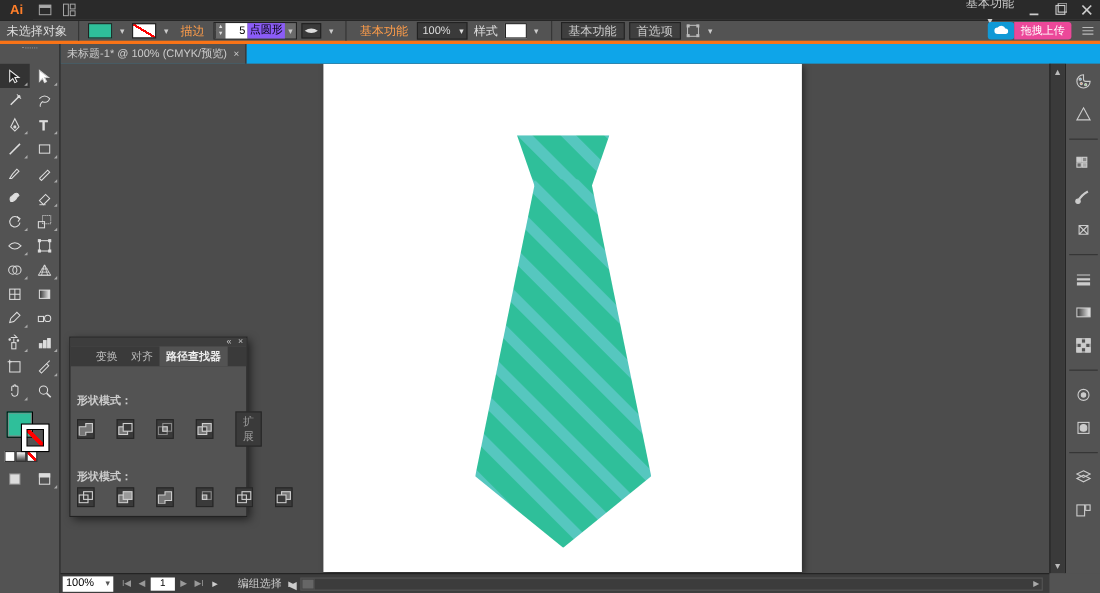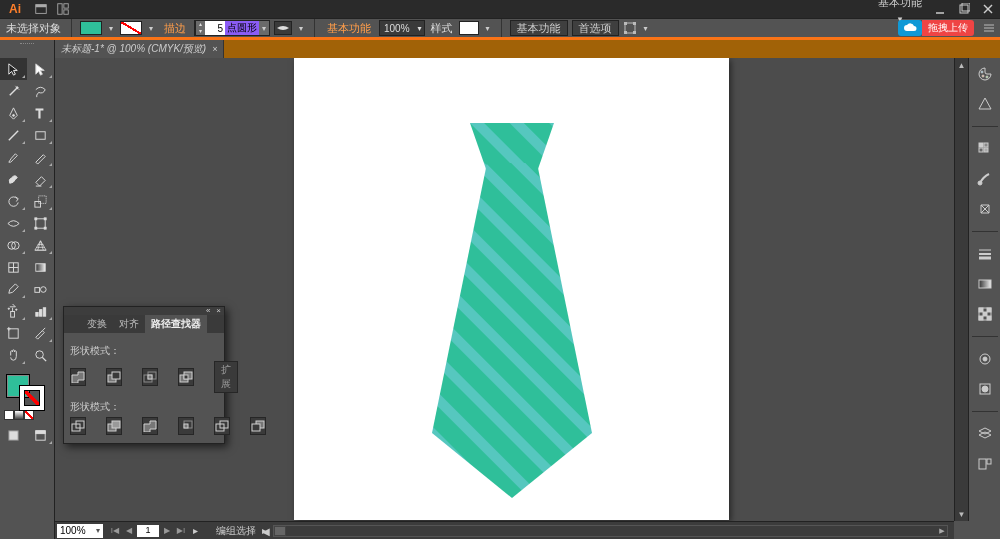--- a/index.html
+++ b/index.html
@@ -33,26 +33,26 @@
   .stroke-weight .stepper { width:10px; display:flex; flex-direction:column; }
   .stroke-weight .stepper div { height:7px; font-size:6px; text-align:center; line-height:7px; background:#6a6a6a; border-left:1px solid #222; cursor:pointer;}
   .opacity-box { display:flex; align-items:center; background:#3a3a3a; border:1px solid #222; height:16px; }
   .opacity-box span { padding: 0 4px; font-size:10px; }
   .opacity-box .arrow { width:10px; text-align:center; font-size:8px; }
   .style-swatch { width:20px; height:14px; background:#fff; border:1px solid #222; }
   .ctl-btn { background:#3f3f3f; border:1px solid #222; padding: 1px 6px; font-size:11px; color:#ccc; cursor:pointer; height:16px; display:flex; align-items:center;}
   .ctl-icon { width:14px; height:14px; display:flex; align-items:center; justify-content:center; cursor:pointer;}
   .ctl-icon svg { width:12px; height:12px; }
   .cloud-btn { background:#1099d6; border-radius:3px; width:24px; height:16px; display:flex; align-items:center; justify-content:center; color:#fff; cursor:pointer;}
-  .upload-btn { background:#ef4444; color:#fff; font-size:10px; padding:1px 6px; border-radius:0 3px 3px 0; height:16px; display:flex; align-items:center; cursor:pointer;}
+  .upload-btn { background:#ec4899; color:#fff; font-size:10px; padding:1px 6px; border-radius:0 3px 3px 0; height:16px; display:flex; align-items:center; cursor:pointer;}
   .controlbar .divider { width:1px; height:18px; background:#333; margin: 0 4px; }
   .controlbar .end-icon { margin-left:auto; }
 
   
-  .tabbar { height: 18px; background: #a16207; display:flex; align-items:stretch; margin-left:55px;font-style:italic; }
+  .tabbar { height: 18px; background: #0ea5e9; display:flex; align-items:stretch; margin-left:55px; }
   .doctab { background:#535353; color:#ccc; font-size:10px; padding: 2px 6px; display:flex; align-items:center; gap:6px; border-right:1px solid #333;}
   .doctab .x { font-size:9px; cursor:pointer;}
 
   
   .main { display:flex; height: calc(539px - 18px - 22px - 18px - 18px); }
   .toolbox { width:55px; background:#535353; border-right:1px solid #222; position:absolute; left:0; top:40px; bottom:0; padding-top:18px; z-index:3;}
   .toolbox-grab { position:absolute; top:3px; left:0; right:0; height:6px; display:flex; justify-content:center; gap:2px;}
   .toolbox-grab div { width:14px; height:2px; border-top:1px dotted #888; }
   .tool-row { display:flex; }
   .tool { width:27px; height:22px; display:flex; align-items:center; justify-content:center; position:relative; cursor:pointer; }
@@ -97,21 +97,21 @@
   .status-hbar .arrR { position:absolute; right:0; width:10px; top:0; bottom:0; font-size:7px; display:flex; align-items:center; justify-content:center; color:#aaa;} 
 
   
   .pathfinder { position:absolute; left:63px; top:306px; width:162px; background:#535353; border:1px solid #222; box-shadow: 3px 3px 8px rgba(0,0,0,.6); z-index:10; font-size:11px; color:#ccc; }
   .pf-bar { height:8px; background:#3d3d3d; display:flex; justify-content:flex-end; align-items:center; padding:0 3px; gap:6px;}
   .pf-bar span { font-size:8px; cursor:pointer; line-height:8px;}
   .pf-tabs { display:flex; background:#3a3a3a;justify-content:center; }
   .pf-tab { padding: 2px 6px; font-size:10px; color:#bbb; cursor:pointer;}
   .pf-tab.active { background:#535353; color:#eee;font-weight:bold; }
   .pf-body { padding: 4px 6px 8px; }
-  .pf-label { font-size:10px; margin: 7px 0 3px; }
+  .pf-label { font-size:10px; margin: 20px 0 3px; font-weight: bold; }
   .pf-icons { display:flex; gap:20px; align-items:center;}
   .pf-icn { width:22px; height:18px; background:#3a3a3a; border:1px solid #262626; display:flex; align-items:center; justify-content:center; cursor:pointer;}
   .pf-icn svg { width:14px; height:12px; fill:none; stroke:#c8c8c8; stroke-width:1;}
   .pf-expand { margin-left:auto; background:#3a3a3a; border:1px solid #262626; color:#999; font-size:10px; padding:1px 6px; }
 
 </style>
 </head>
 <body>
 
 <div class="titlebar">

